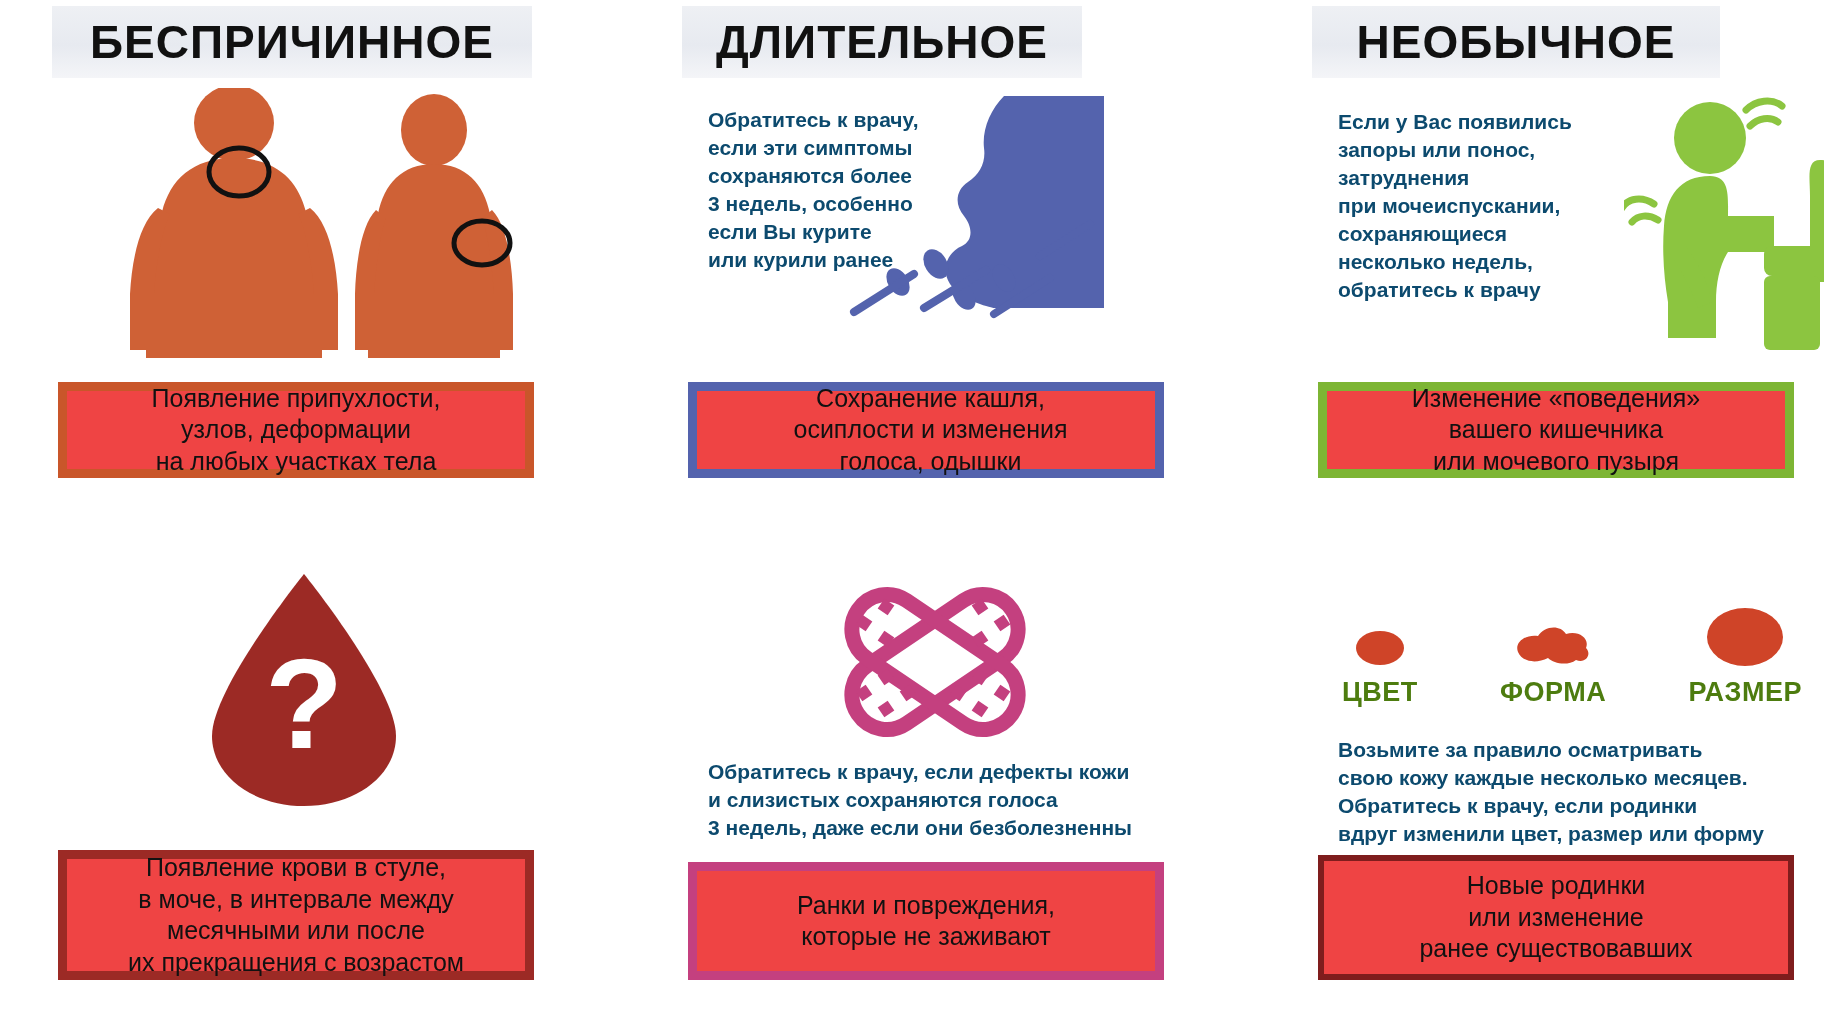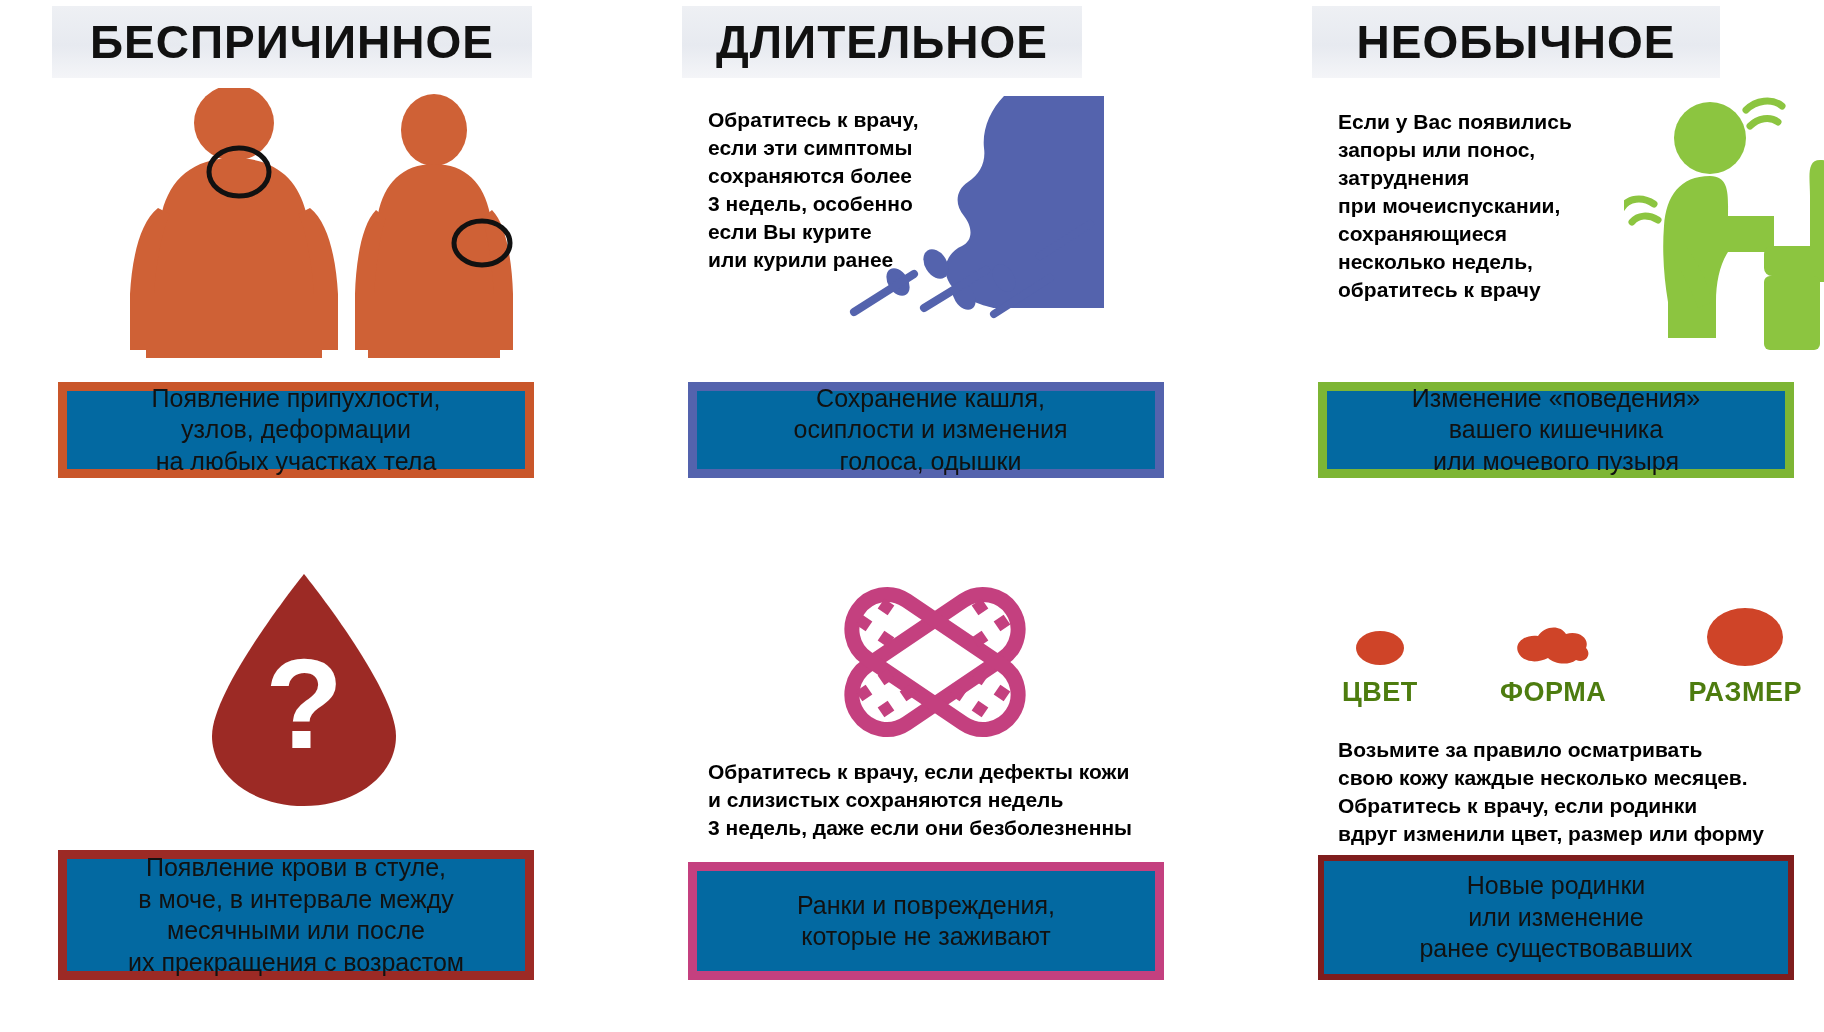--- a/index.html
+++ b/index.html
@@ -5,33 +5,33 @@
   html,body{margin:0;padding:0;background:#fff;}
   body{width:1824px;height:1032px;font-family:"Liberation Sans",sans-serif;color:#1a1a1a;overflow:hidden;}
   .page{position:relative;width:1824px;height:904px;margin-left:44px;}
 
   
   .hdr{position:absolute;height:72px;display:flex;align-items:center;justify-content:center;
        background:linear-gradient(180deg,#eef0f4 0%,#e7eaf0 55%,#f4f5f8 100%);}
   .hdr span{font-weight:bold;font-size:46px;letter-spacing:1px;color:#111;white-space:nowrap;}
 
   
-  .box{position:absolute;background:#0369a1;box-sizing:border-box;display:flex;
+  .box{position:absolute;background:#ef4444;box-sizing:border-box;display:flex;
        align-items:center;justify-content:center;text-align:center;}
   .box .inner{width:100%;}
   .box p{margin:0;font-size:25px;line-height:1.26;color:#111;}
   .box.b-orange{border:9px solid #c9562a;}
   .box.b-blue{border:9px solid #5463ad;}
   .box.b-green{border:9px solid #7db534;text-align:center;}
   .box.b-darkred{border:9px solid #9c2a25;}
   .box.b-pink{border:9px solid #c4407f;}
   .box.b-red{border:6px solid #7f1d1d;}
 
   
-  .note{position:absolute;font-size:21px;line-height:1.33;font-weight:bold;color:#000000;}
+  .note{position:absolute;font-size:21px;line-height:1.33;font-weight:bold;color:#0c4a6e;}
 
   
   .moles{position:absolute;display:flex;align-items:flex-end;}
   .mole-item{display:flex;flex-direction:column;align-items:center;}
   .mole-cap{font-size:27px;font-weight:bold;letter-spacing:.5px;color:#4d7c0f;margin-top:9px;}
 
   svg{display:block;}
 </style>
 </head>
 <body>
@@ -192,21 +192,21 @@
         <rect x="66" y="58" width="12" height="12" transform="rotate(34 72 64)"></rect>
         <rect x="182" y="42" width="12" height="12" transform="rotate(-34 188 48)"></rect>
         <rect x="160" y="26" width="12" height="12" transform="rotate(-34 166 32)"></rect>
         <rect x="160" y="58" width="12" height="12" transform="rotate(-34 166 64)"></rect>
       </g>
     </svg>
   </div>
 
   <div class="note" style="left:664px;top:758px;width:510px;">
     <div>Обратитесь к врачу, если дефекты кожи</div>
-    <div>и слизистых сохраняются недель</div>
+    <div>и слизистых сохраняются голоса</div>
     <div>3 недель, даже если они безболезненны</div>
   </div>
 
   <div class="box b-pink" style="left:644px;top:862px;width:476px;height:118px;">
     <div class="inner">
       <p>Ранки и повреждения,</p>
       <p>которые не заживают</p>
     </div>
   </div>
 

